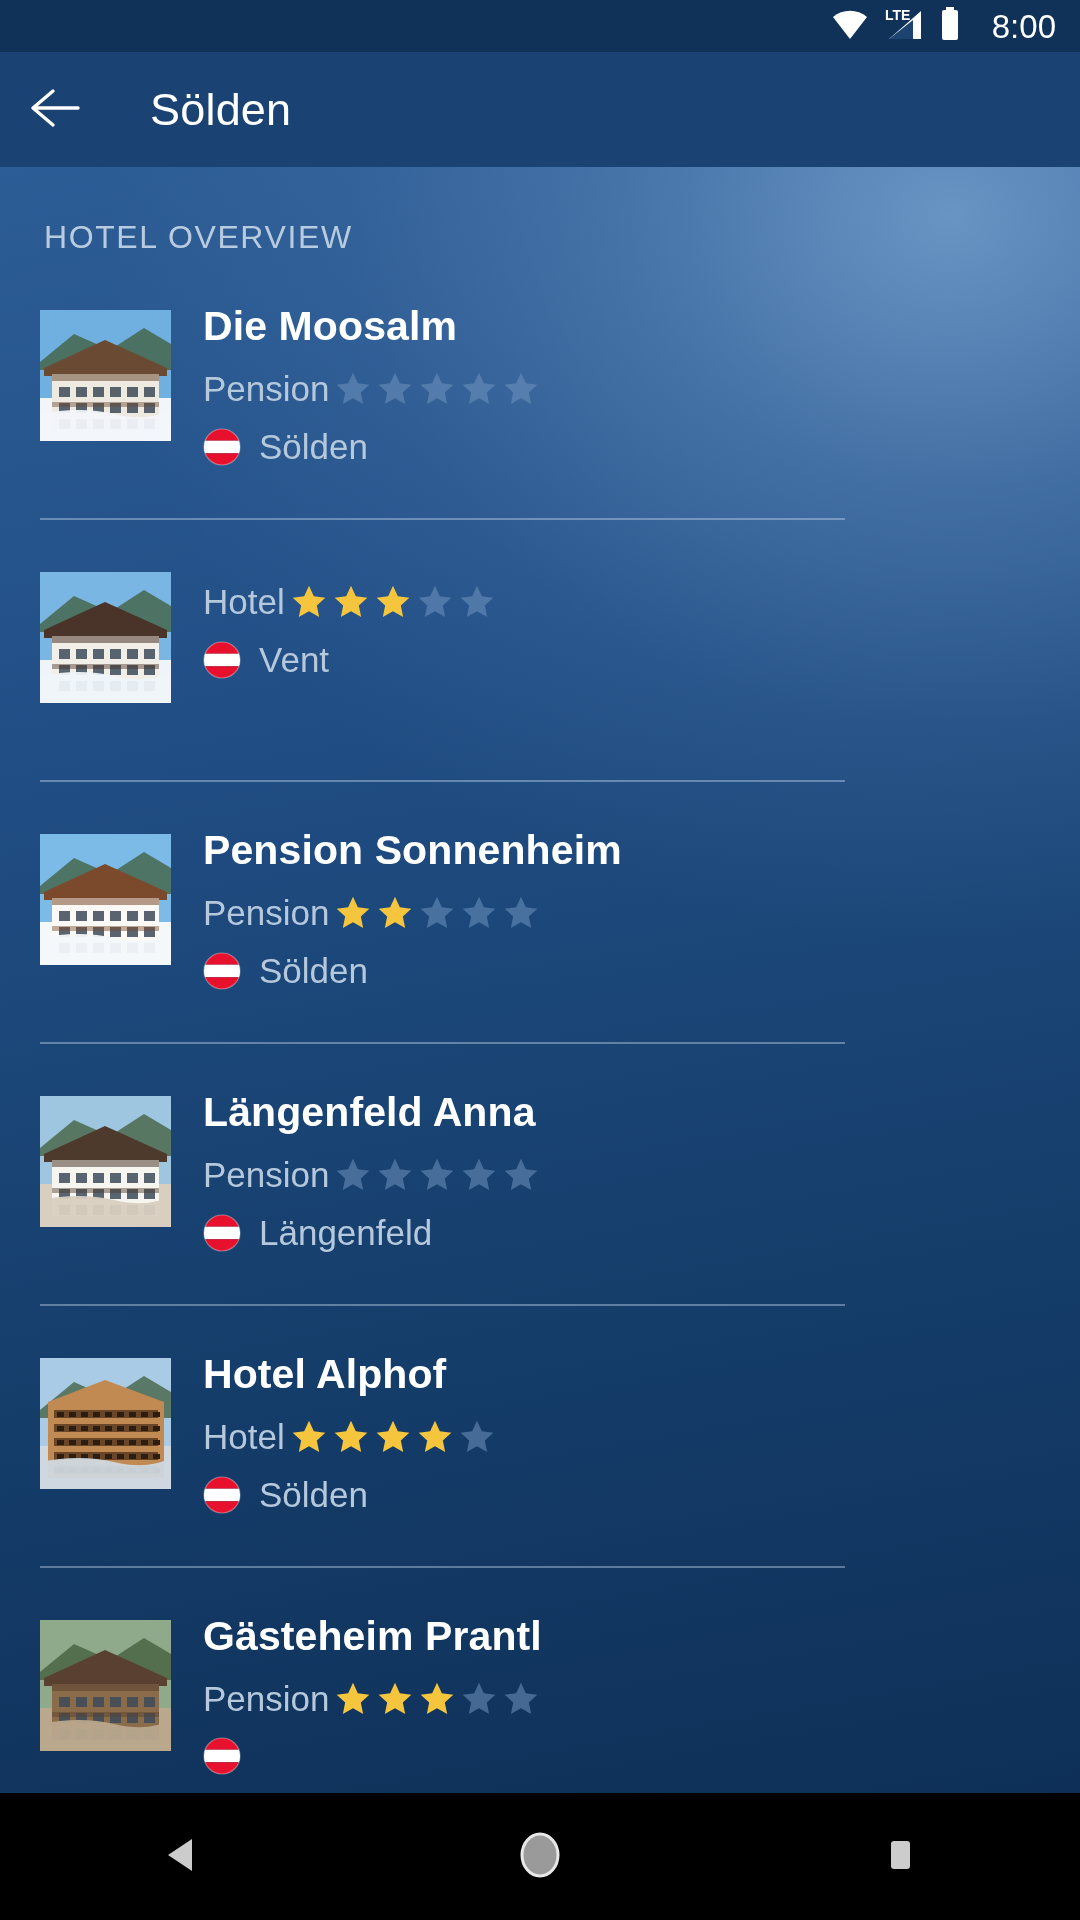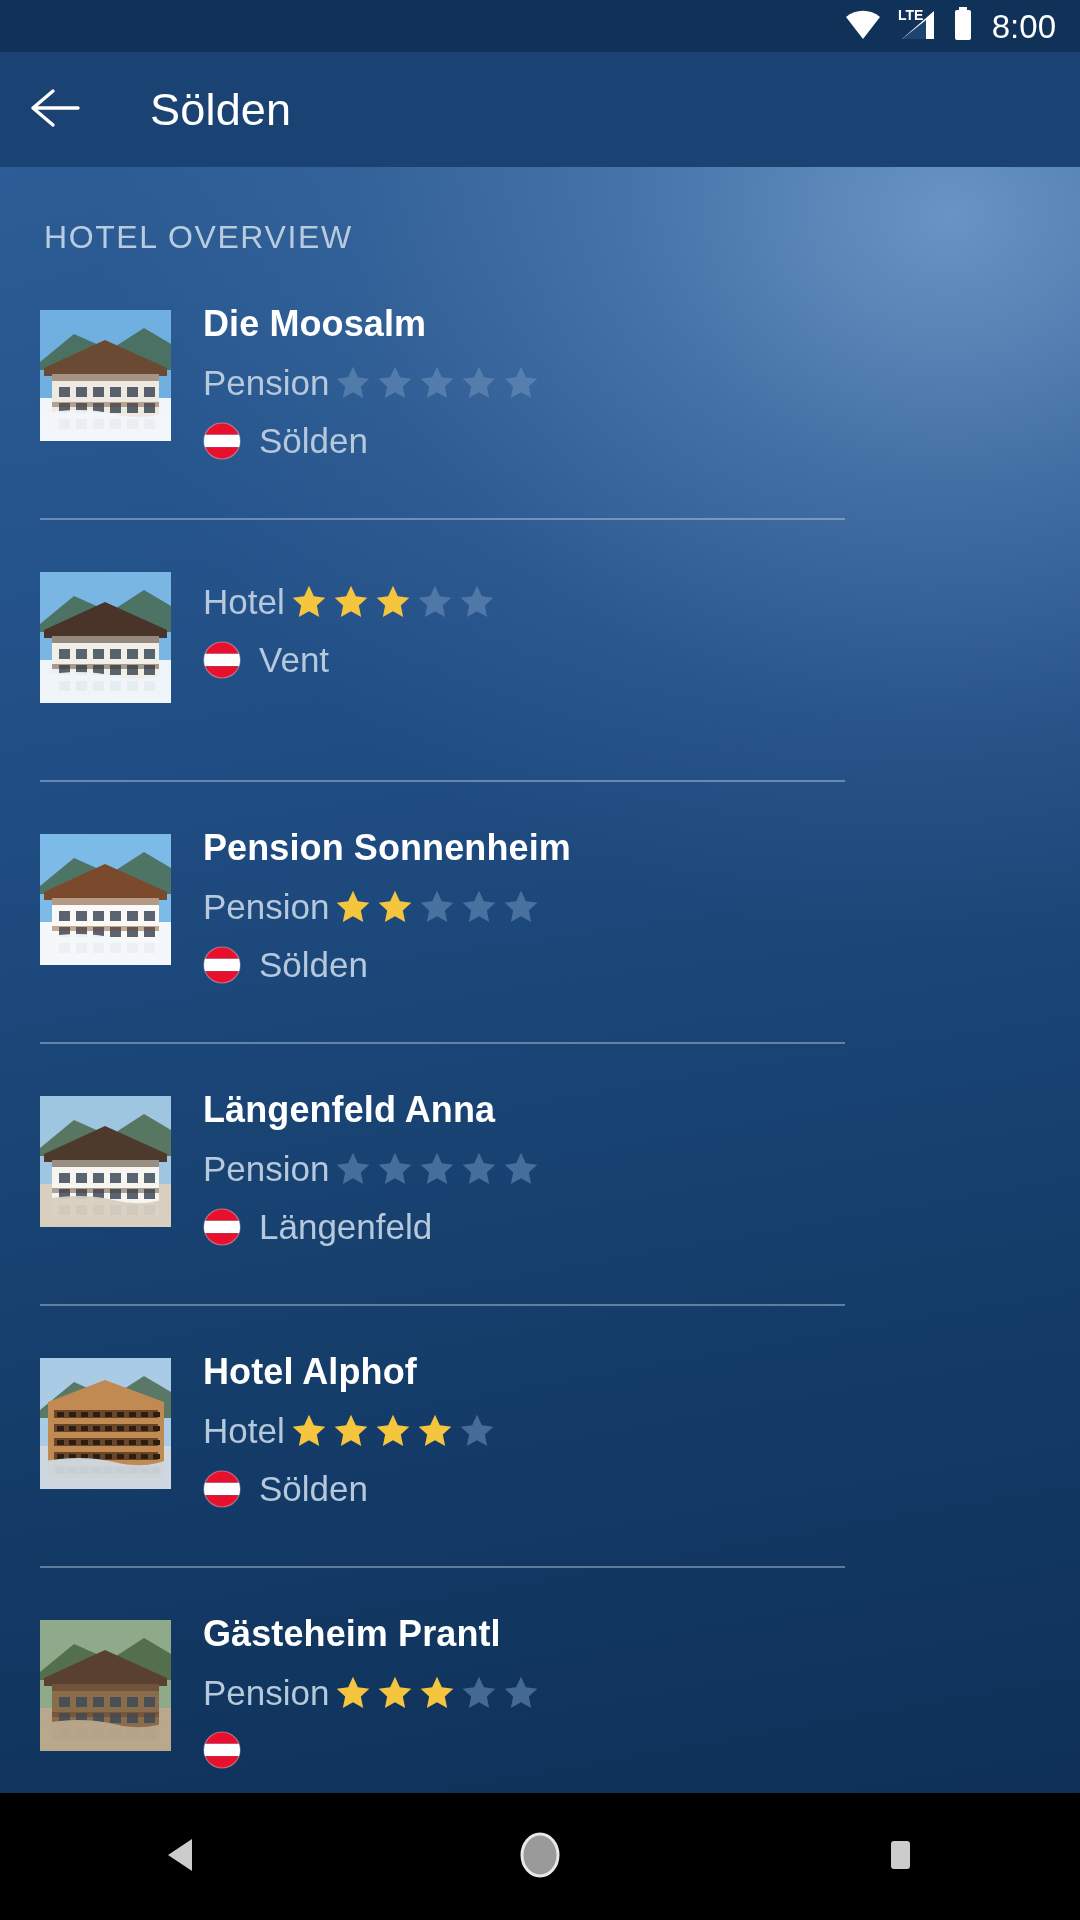--- a/index.html
+++ b/index.html
@@ -14,21 +14,21 @@
   
   .statusbar{
     position:absolute; top:0; left:0; width:1080px; height:52px;
     background:#113258;
     display:flex; align-items:center; justify-content:flex-end;
     padding-right:24px; gap:13px;
   }
   .sb-icon{ display:block; }
   .sb-time{
     color:#ffffff; font-size:33px; letter-spacing:0px; line-height:1;
-    margin-left:6px; font-weight:400;
+    margin-left:19px; font-weight:400;
   }
 
   
   .appbar{
     position:absolute; top:52px; left:0; width:1080px; height:115px;
     background:#1a4374;
     display:flex; align-items:center;
   }
   .back-btn{
     width:110px; height:115px;
@@ -80,21 +80,21 @@
     cursor:pointer;
   }
   .thumb{
     width:131px; height:131px; flex:0 0 131px; margin-top:16px;
     overflow:hidden; position:relative;
     background:#7fa9cf;
   }
   .thumb svg{ display:block; width:131px; height:131px; }
   .hotel-info{ padding-left:32px; padding-top:8px; flex:1; }
   .hotel-name{
-    color:#ffffff; font-size:36px; font-weight:700; line-height:1.2;
+    color:#ffffff; font-size:41px; font-weight:700; line-height:1.2;
     letter-spacing:0.1px;
   }
   .hotel-meta{
     display:flex; align-items:center; margin-top:18px; gap:4px;
   }
   .hotel-type{ color:#b6c9dc; font-size:35px; font-weight:400; }
   .stars{ display:flex; gap:2px; align-items:center; }
   .star{ display:block; }
   .hotel-loc{ display:flex; align-items:center; margin-top:18px; gap:18px; }
   .flag{ width:38px; height:38px; flex:0 0 38px; }

